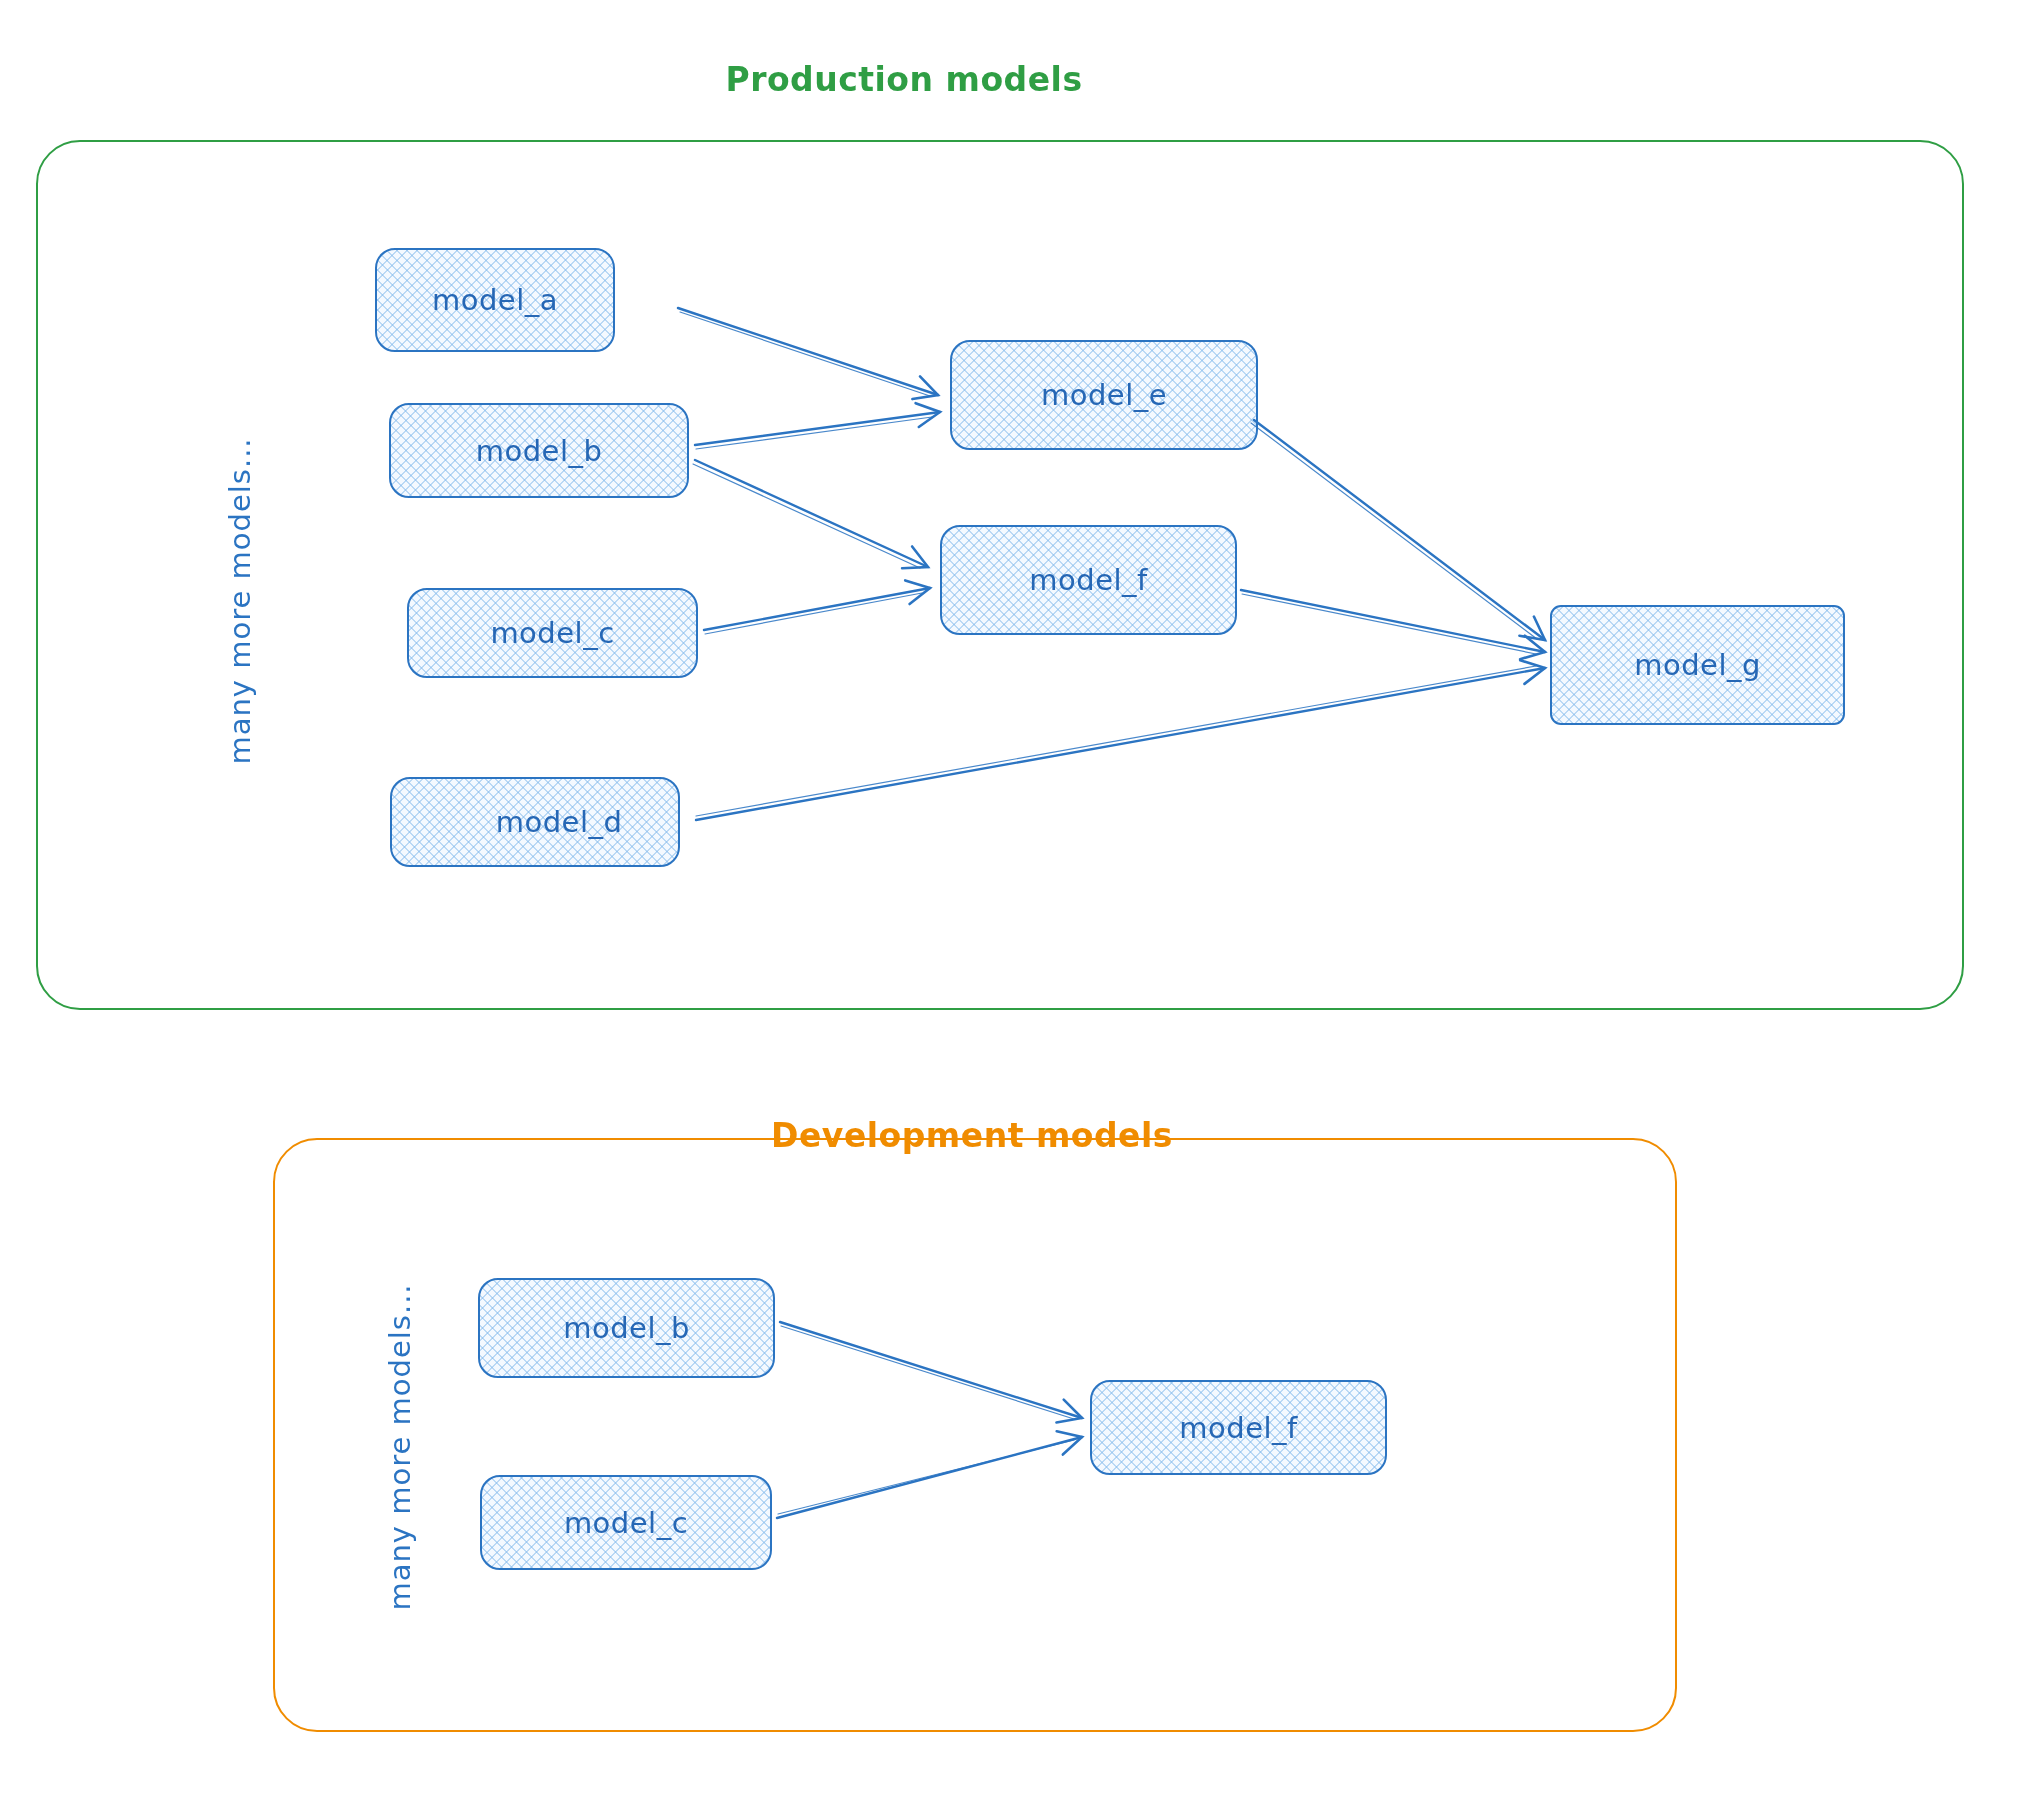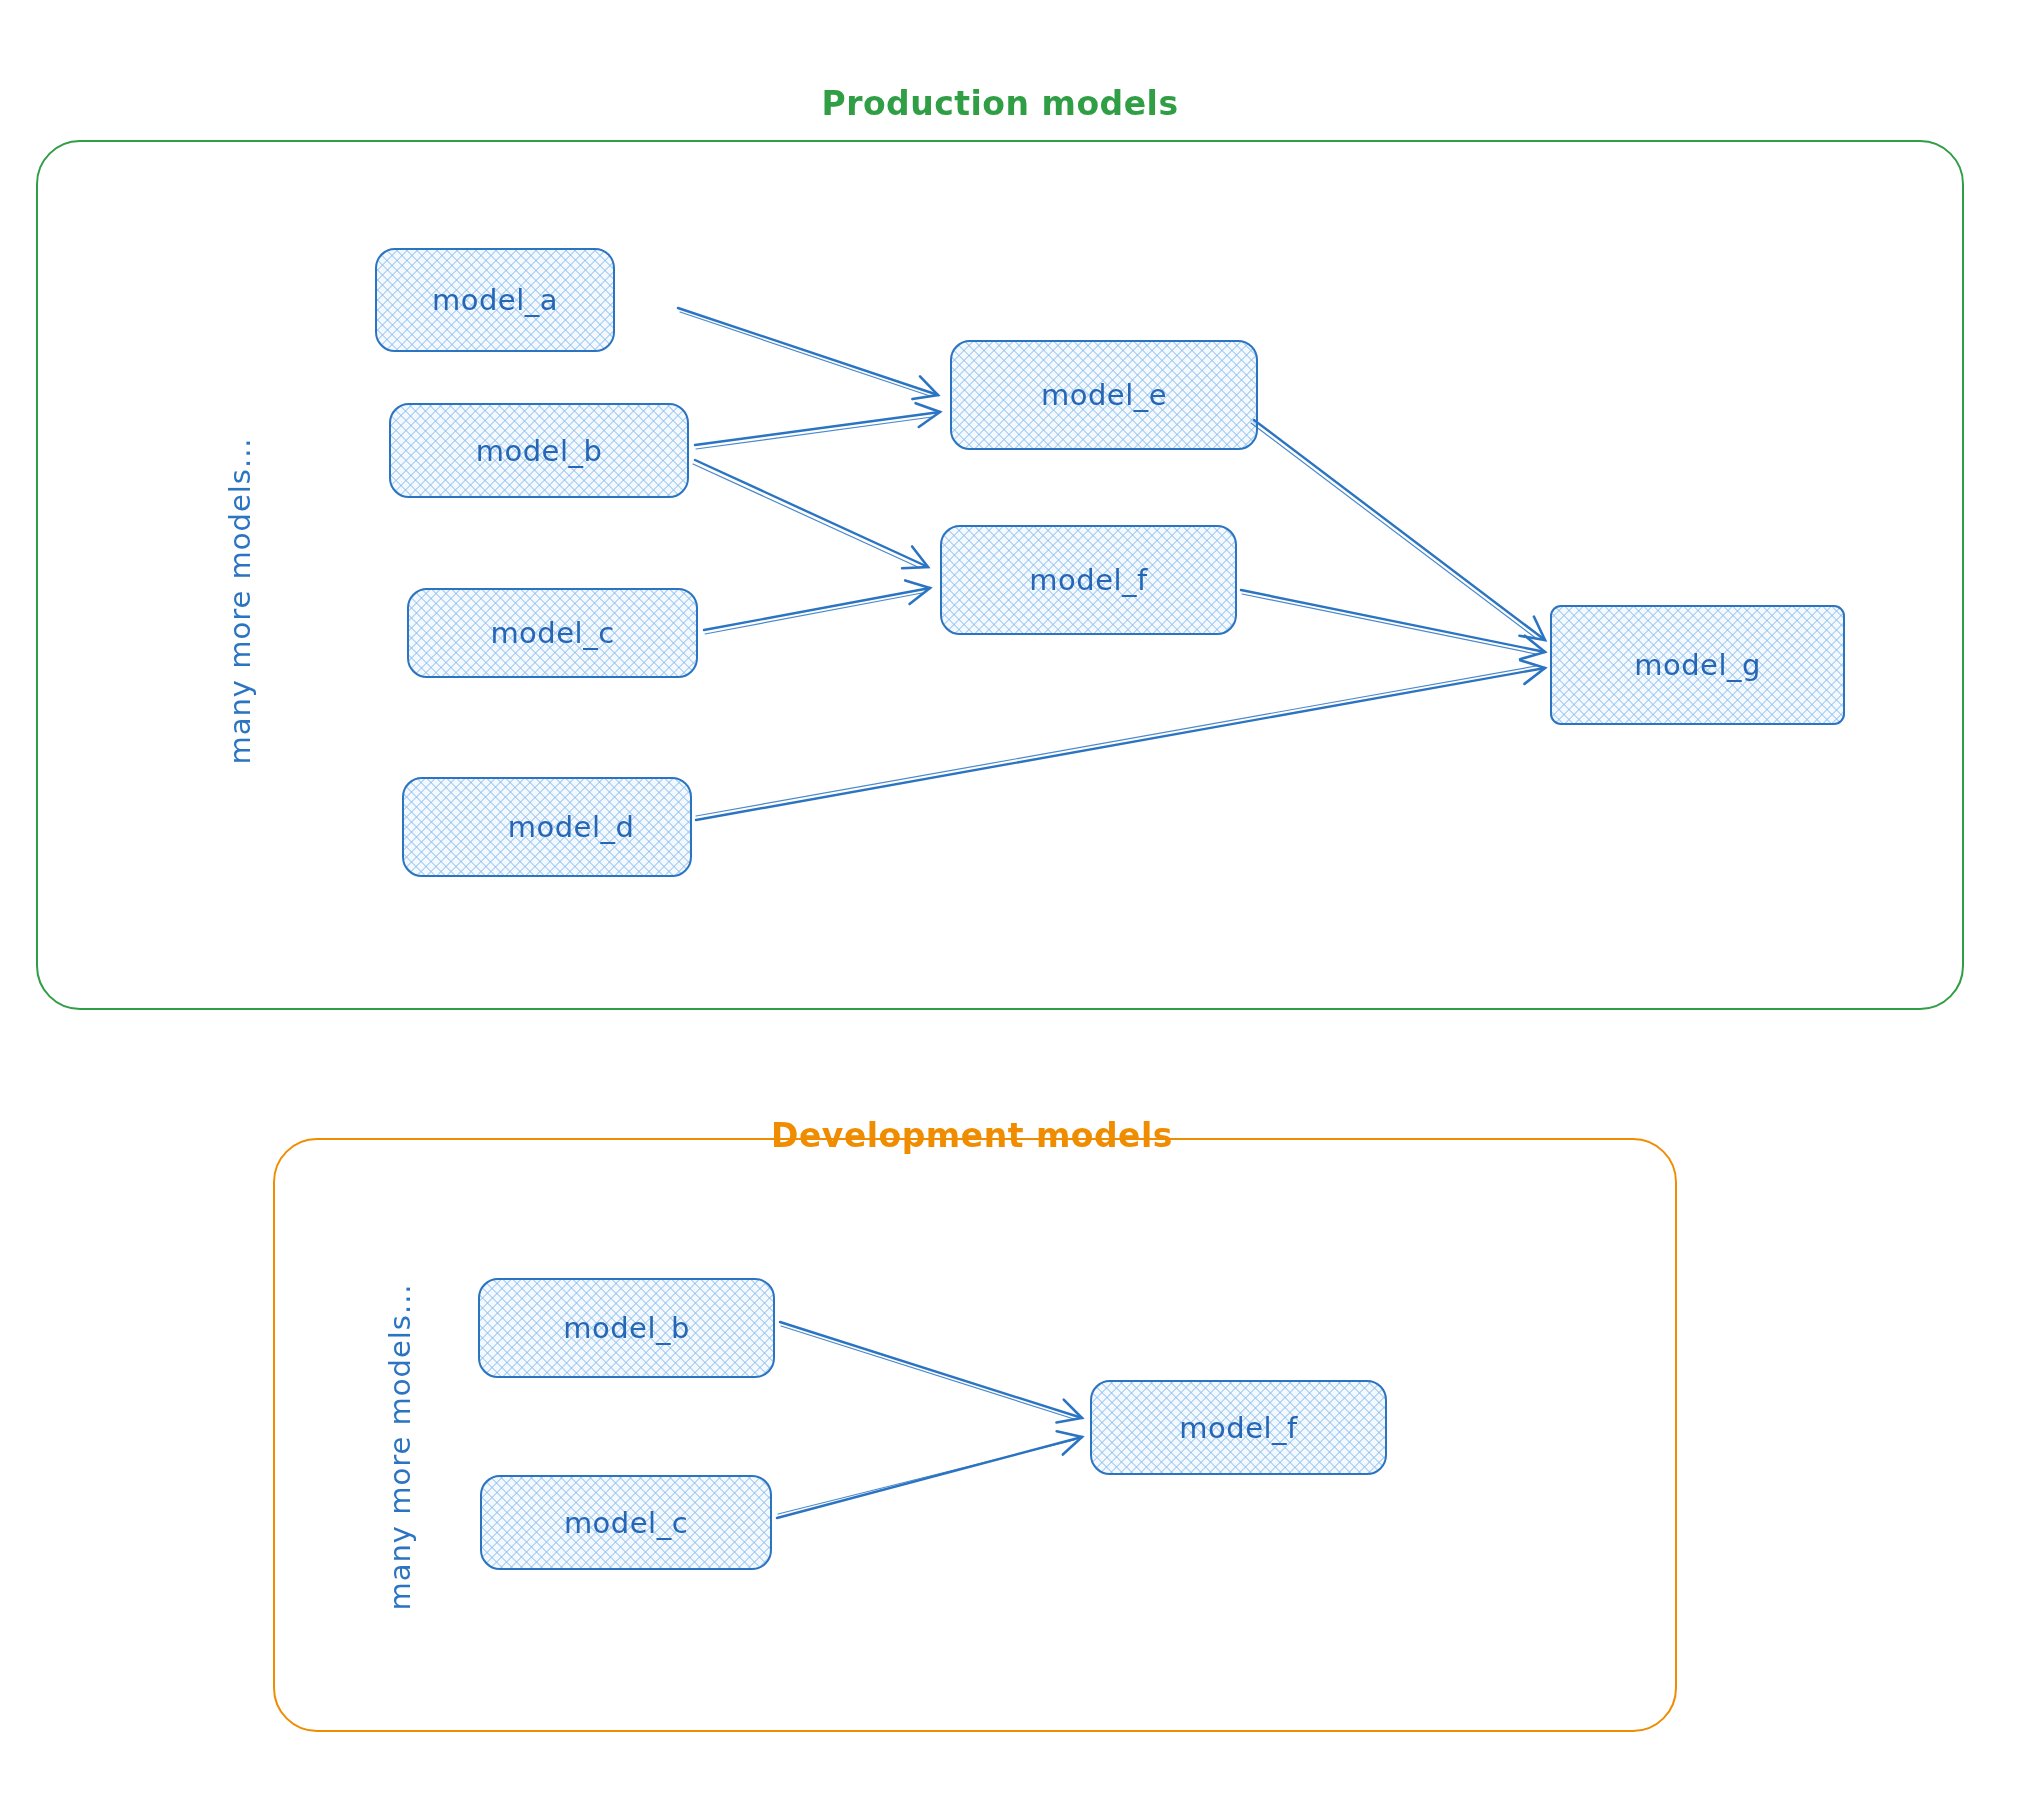--- a/index.html
+++ b/index.html
@@ -20,21 +20,21 @@
   .panel.production{left:36px;top:140px;width:1924px;height:866px;border-color:#2f9e44;}
   .panel.development{left:273px;top:1138px;width:1400px;height:590px;border-color:#f08c00;}
   .panel-title{
     position:absolute;
     transform:translateX(-50%);
     font-size:33px;
     font-weight:600;
     letter-spacing:.5px;
     white-space:nowrap;
   }
-  .panel-title.production{left:1000px;top:60px;color:#2f9e44;margin-top:24px;}
+  .panel-title.production{left:904px;top:60px;color:#2f9e44;}
   .panel-title.development{left:972px;top:1116px;color:#f08c00;}
   .node{
     position:absolute;
     box-sizing:border-box;
     border:2.4px solid #2b74c2;
     border-radius:20px;
     display:flex;align-items:center;justify-content:center;
     color:#2667b5;
     font-size:29px;
     font-weight:500;
@@ -73,21 +73,21 @@
 
   <div class="node" style="left:375px;top:248px;width:240px;height:104px;">
     <span>model_a</span>
   </div>
   <div class="node" style="left:389px;top:403px;width:300px;height:95px;">
     <span>model_b</span>
   </div>
   <div class="node" style="left:407px;top:588px;width:291px;height:90px;">
     <span>model_c</span>
   </div>
-  <div class="node" style="left:402px;top:777px;width:290px;height:100px;padding-left:48px;">
+  <div class="node" style="left:390px;top:777px;width:290px;height:90px;padding-left:48px;">
     <span>model_d</span>
   </div>
   <div class="node" style="left:950px;top:340px;width:308px;height:110px;text-align:center;">
     <span>model_e</span>
   </div>
   <div class="node" style="left:940px;top:525px;width:297px;height:110px;">
     <span>model_f</span>
   </div>
   <div class="node" style="left:1550px;top:605px;width:295px;height:120px;border-radius:11px;">
     <span>model_g</span>

